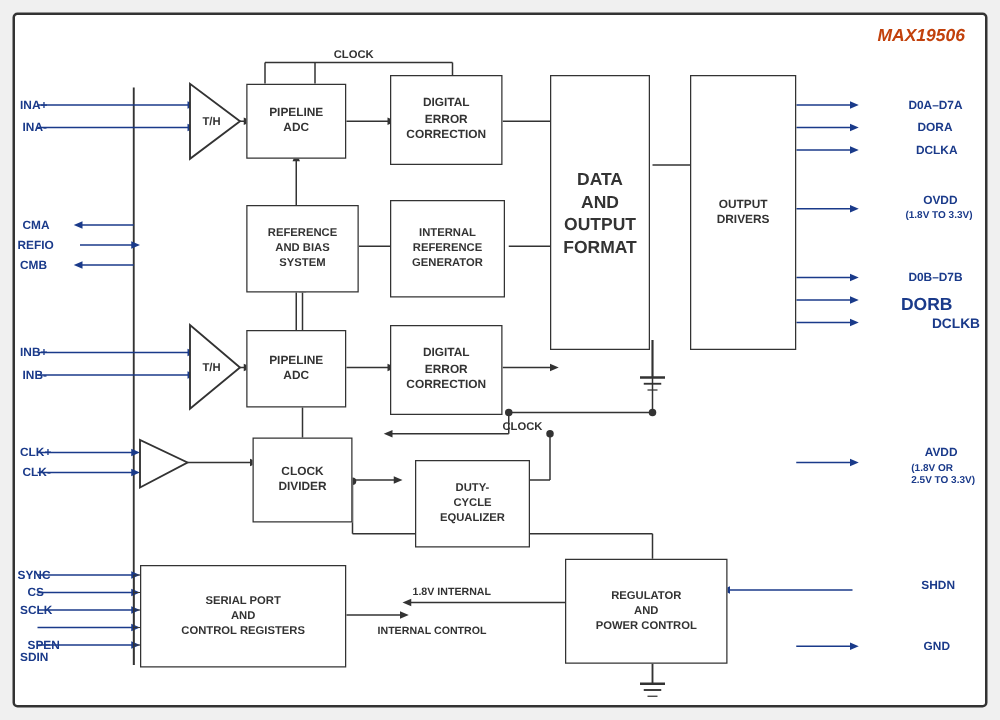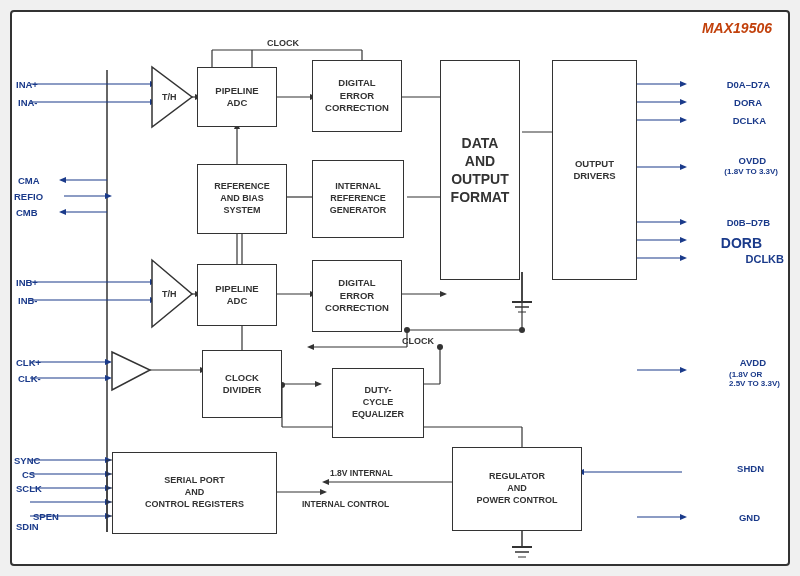--- a/index.html
+++ b/index.html
@@ -306,21 +306,21 @@
   <span class="signal-label" style="left:2px;top:179px;">REFIO</span>
   <span class="signal-label" style="left:4px;top:195px;">CMB</span>
   <span class="signal-label" style="left:4px;top:265px;">INB+</span>
   <span class="signal-label" style="left:6px;top:283px;">INB-</span>
   <span class="signal-label" style="left:4px;top:345px;">CLK+</span>
   <span class="signal-label" style="left:6px;top:361px;">CLK-</span>
   <span class="signal-label" style="left:2px;top:443px;">SYNC</span>
   <span class="signal-label" style="left:10px;top:457px;">CS</span>
   <span class="signal-label" style="left:4px;top:471px;">SCLK</span>
   <span class="signal-label" style="left:4px;top:485px;margin-top:24px;">SDIN</span>
-  <span class="signal-label" style="left:21px;top:499px;text-align:center;">SPEN</span>
+  <span class="signal-label" style="left:10px;top:499px;text-align:center;">SPEN</span>
 
   <span class="signal-label-right" style="right:18px;top:67px;color:#1a3a8a;font-weight:bold;font-size:9.5px;padding-left:20px;">D0A–D7A</span>
   <span class="signal-label-right" style="right:26px;top:85px;color:#1a3a8a;font-weight:bold;font-size:9.5px;">DORA</span>
   <span class="signal-label-right" style="right:22px;top:103px;color:#1a3a8a;font-weight:bold;font-size:9.5px;">DCLKA</span>
   <span class="signal-label-right" style="right:22px;top:143px;color:#1a3a8a;font-weight:bold;font-size:9.5px;">OVDD</span>
   <span class="signal-label-right" style="right:10px;top:155px;color:#1a3a8a;font-size:8px;">(1.8V TO 3.3V)</span>
   <span class="signal-label-right" style="right:18px;top:205px;color:#1a3a8a;font-weight:bold;font-size:9.5px;">D0B–D7B</span>
   <span class="signal-label-right" style="right:26px;top:223px;color:#1a3a8a;font-weight:bold;font-size:14px;">DORB</span>
   <span class="signal-label-right" style="right:4px;top:241px;color:#1a3a8a;font-weight:bold;font-size:11px;">DCLKB</span>
   <span class="signal-label-right" style="right:22px;top:345px;color:#1a3a8a;font-weight:bold;font-size:9.5px;text-align:right;">AVDD</span>

